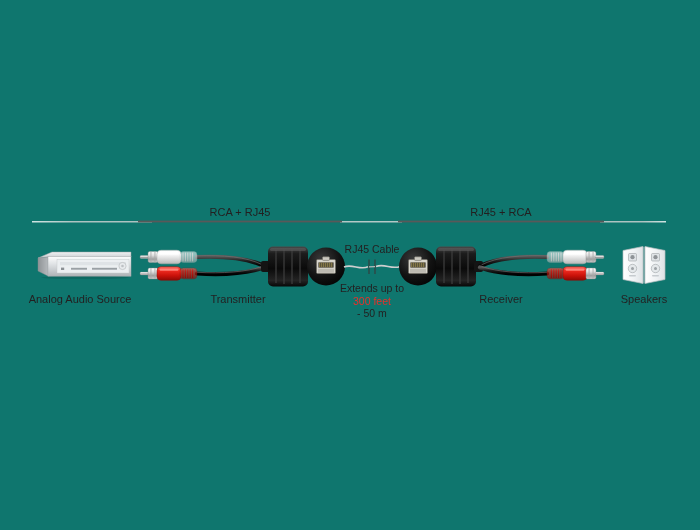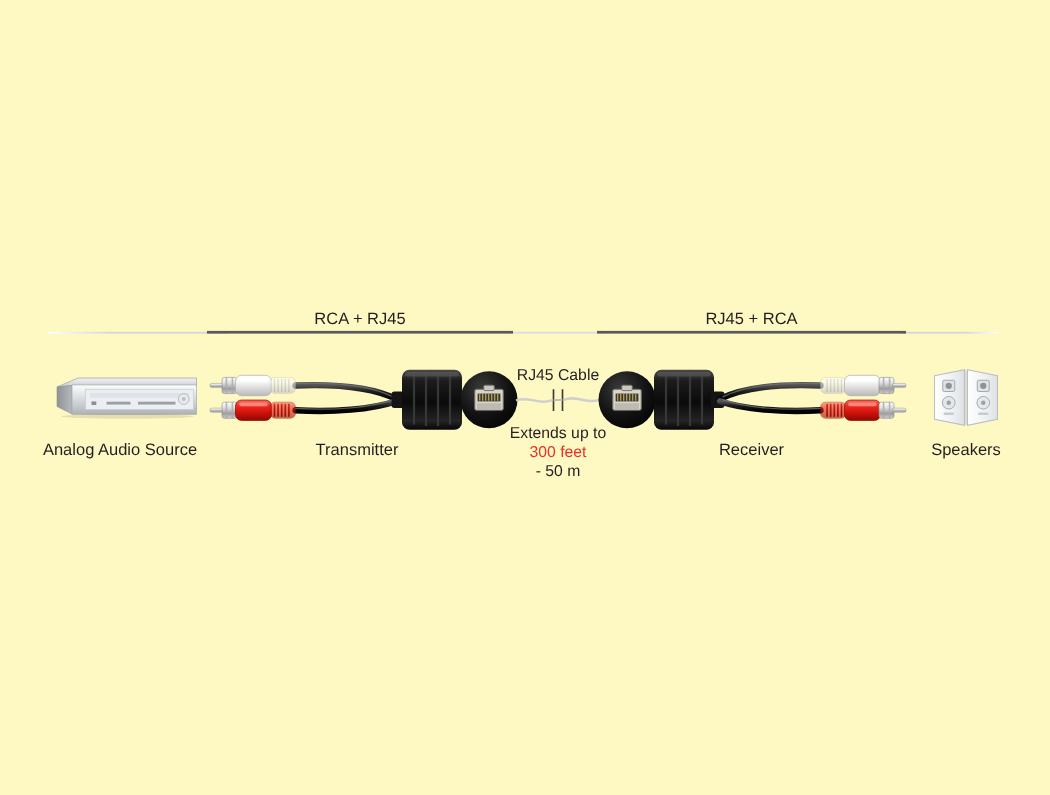--- a/index.html
+++ b/index.html
@@ -10,21 +10,21 @@
   body {
     width: 700px;
     height: 530px;
     overflow: hidden;
     font-family: "Liberation Sans", sans-serif;
   }
   #canvas {
     position: relative;
     width: 700px;
     height: 530px;
-    background: #fef9c3;
+    background: #0f766e;
   }
   #diagram-svg {
     position: absolute;
     left: 0;
     top: 0;
     width: 700px;
     height: 530px;
     display: block;
   }
   .lbl {

